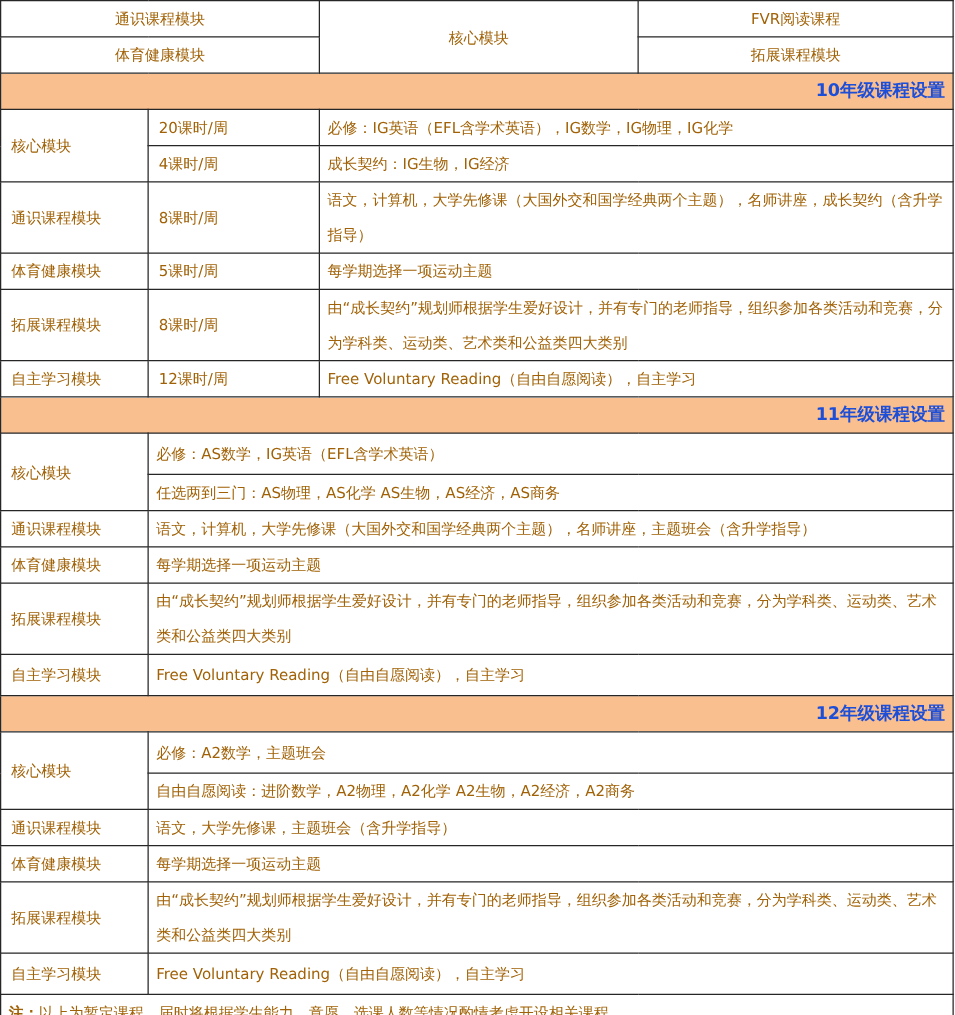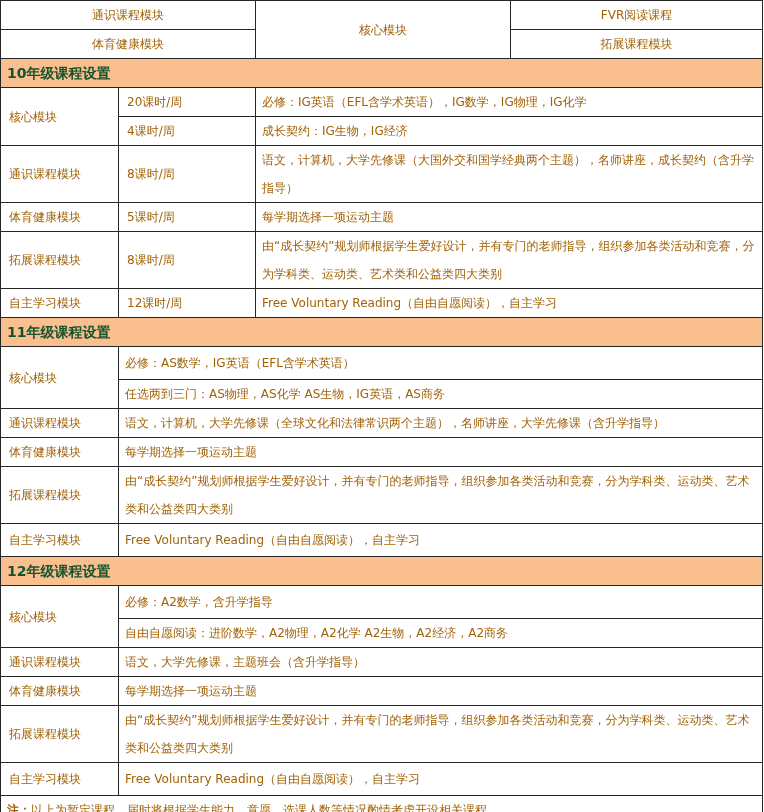--- a/index.html
+++ b/index.html
@@ -22,23 +22,23 @@
     font-size: 12px;
     color: #a16207;
     line-height: 28px;
     padding: 0 6px;
     vertical-align: middle;
     overflow: hidden;
   }
   tr.legend-row td { height: 28px; text-align: center; }
   tr.banner-row td {
     background: #FABF8F;
-    color: #14532d;
+    color: #1d4ed8;
     font-weight: bold;
-    text-align: left;
+    text-align: right;
     height: 27px;
     font-size: 14px;
   }
   tr.h29 td { height: 28px; margin-top: 36px; }
   tr.h33 td { height: 32px; }
   td.module { padding-left: 8px; }
   td.hours { padding-left: 8px; }
   tr.note-row td { height: 26px; border-left: 1px solid #262626; }
   tr.note-row .note-prefix { font-weight: bold; }
 </style>
@@ -99,45 +99,45 @@
     </tr>
 
     <tr class="banner-row">
       <td colspan="4">11年级课程设置</td>
     </tr>
     <tr class="h33">
       <td class="module" rowspan="2">核心模块</td>
       <td colspan="3">必修：AS数学，IG英语（EFL含学术英语）</td>
     </tr>
     <tr class="h29">
-      <td colspan="3">任选两到三门：AS物理，AS化学 AS生物，IG英语，AS商务</td>
+      <td colspan="3">任选两到三门：AS物理，AS化学 AS生物，AS经济，AS商务</td>
     </tr>
     <tr class="h29">
       <td class="module">通识课程模块</td>
-      <td colspan="3">语文，计算机，大学先修课（全球文化和法律常识两个主题），名师讲座，大学先修课（含升学指导）</td>
+      <td colspan="3">语文，计算机，大学先修课（大国外交和国学经典两个主题），名师讲座，主题班会（含升学指导）</td>
     </tr>
     <tr class="h29">
       <td class="module">体育健康模块</td>
       <td colspan="3">每学期选择一项运动主题</td>
     </tr>
     <tr>
       <td class="module">拓展课程模块</td>
       <td colspan="3">由“成长契约”规划师根据学生爱好设计，并有专门的老师指导，组织参加各类活动和竞赛，分为学科类、运动类、艺术类和公益类四大类别</td>
     </tr>
     <tr class="h33">
       <td class="module">自主学习模块</td>
       <td colspan="3">Free Voluntary Reading（自由自愿阅读），自主学习</td>
     </tr>
 
     <tr class="banner-row">
       <td colspan="4">12年级课程设置</td>
     </tr>
     <tr class="h33">
       <td class="module" rowspan="2">核心模块</td>
-      <td colspan="3">必修：A2数学，含升学指导</td>
+      <td colspan="3">必修：A2数学，主题班会</td>
     </tr>
     <tr class="h29">
       <td colspan="3">自由自愿阅读：进阶数学，A2物理，A2化学 A2生物，A2经济，A2商务</td>
     </tr>
     <tr class="h29">
       <td class="module">通识课程模块</td>
       <td colspan="3">语文，大学先修课，主题班会（含升学指导）</td>
     </tr>
     <tr class="h29">
       <td class="module">体育健康模块</td>

